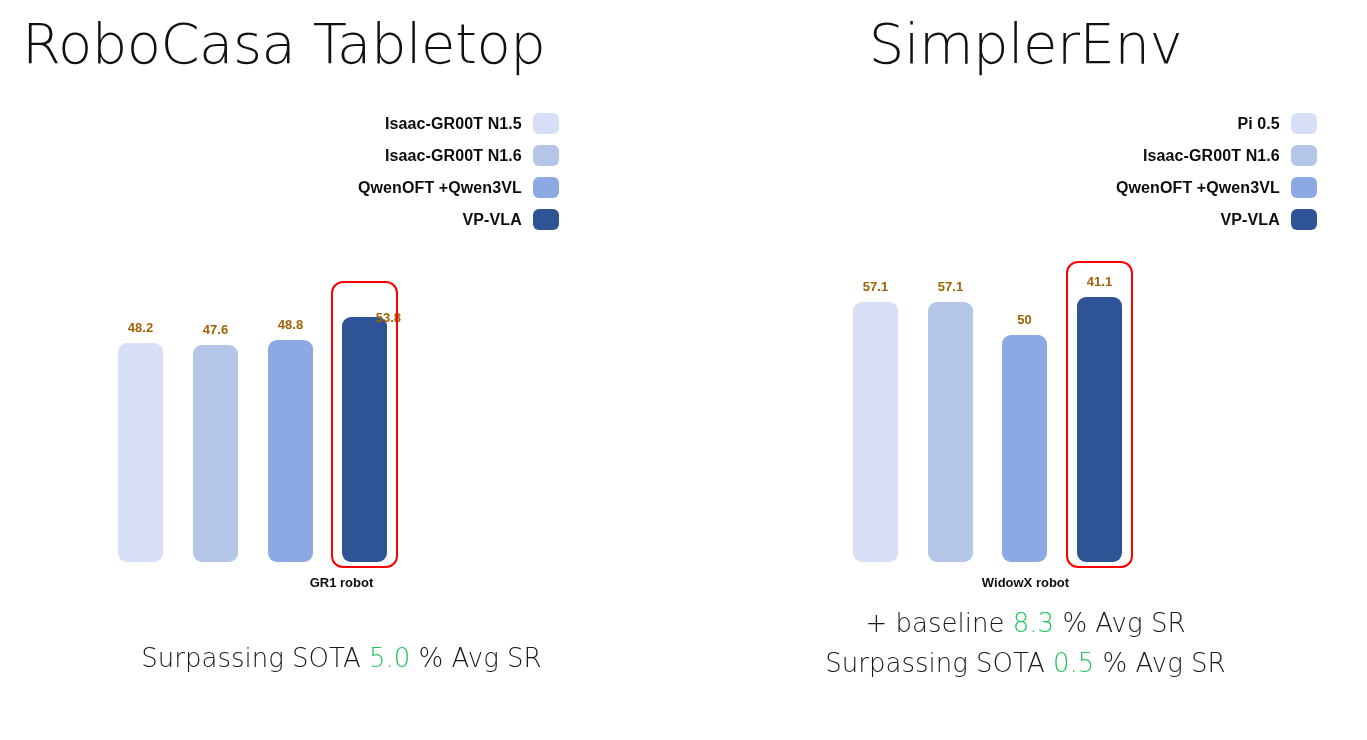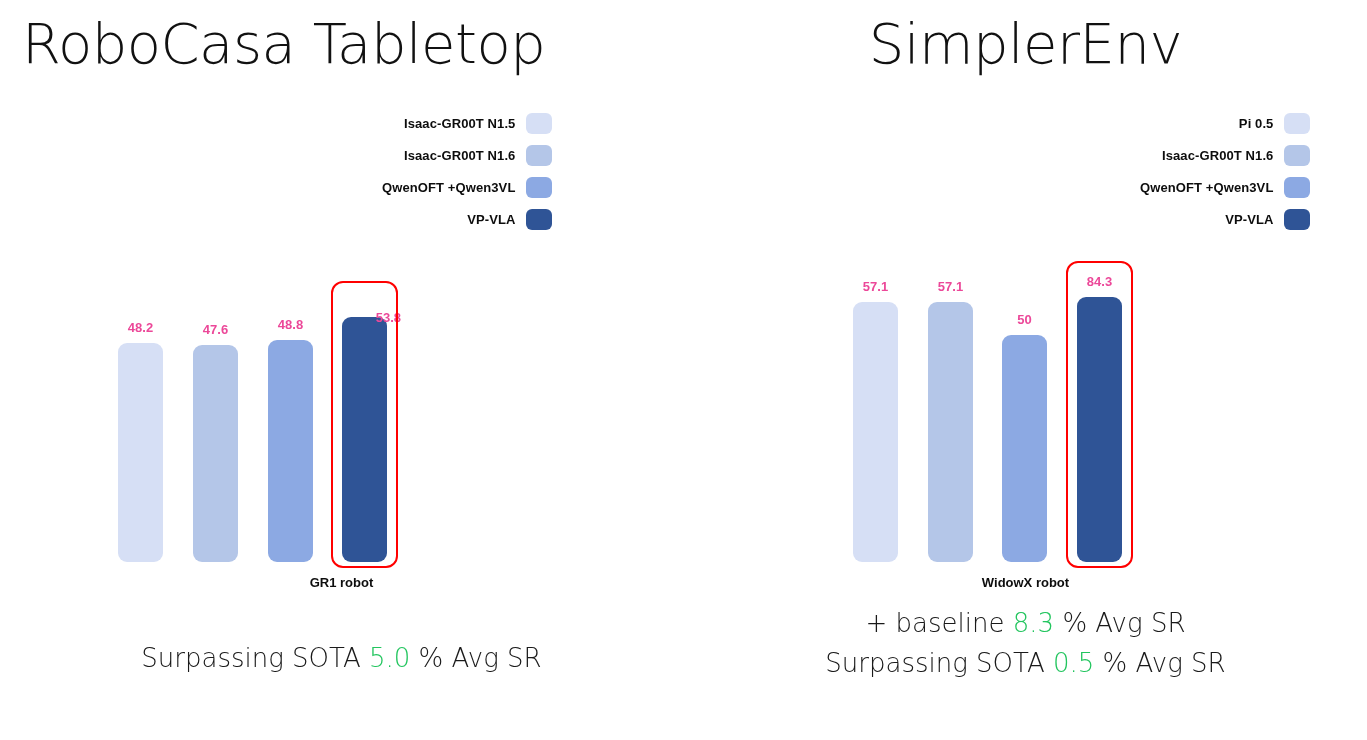--- a/index.html
+++ b/index.html
@@ -52,27 +52,26 @@
 
   .legend-row {
     display: flex;
     align-items: center;
     justify-content: flex-end;
     gap: 11px;
     height: 21px;
   }
   .legend-label {
     font-family: "Liberation Sans", sans-serif;
-    font-size: 13px;
+    font-size: 16px;
     font-weight: bold;
     letter-spacing: 0.1px;
     color: #0d0d0d;
     white-space: nowrap;
     text-align: left;
-    margin-left: 24px;
   }
   .legend-swatch {
     width: 26px;
     height: 21px;
     border-radius: 6px;
     flex: 0 0 auto;
   }
 
   
   .plot {
@@ -103,21 +102,21 @@
     border-radius: 9px;
   }
   .bar-value {
     position: absolute;
     left: -14px;
     width: 73px;
     text-align: center;
     font-family: "Liberation Sans", sans-serif;
     font-size: 13px;
     font-weight: bold;
-    color: #ec4899;
+    color: #a16207;
     white-space: nowrap;
   }
   .highlight-box {
     position: absolute;
     border: 2px solid #FF0000;
     border-radius: 12px;
     box-sizing: border-box;
     pointer-events: none;
   }
   .axis-label {
@@ -237,21 +236,21 @@
         <div class="bar-slot" style="left: 244px;">
           <div class="bar" style="height: 260px; background: rgb(180, 198, 232);"></div>
           <div class="bar-value" style="bottom: 268px;">57.1</div>
         </div>
         <div class="bar-slot" style="left: 318px;">
           <div class="bar" style="height: 227px; background: rgb(140, 169, 227);"></div>
           <div class="bar-value" style="bottom: 235px;">50</div>
         </div>
         <div class="bar-slot" style="left: 393px;">
           <div class="bar" style="height: 265px; background: rgb(47, 84, 150);"></div>
-          <div class="bar-value" style="bottom: 273px;">84.3</div>
+          <div class="bar-value" style="bottom: 273px;">41.1</div>
         </div>
         <div class="highlight-box" style="left: 382px; width: 67px; bottom: -6px; height: 307px;"></div>
       </div>
   </div>
 
   <div class="axis-label" id="axis-label-right">WidowX robot</div>
 
   <div class="caption-block" id="caption-right">
       <div><span>+ baseline </span><span class="hl">8.3</span><span> % Avg SR</span></div>
       <div><span>Surpassing SOTA </span><span class="hl">0.5</span><span> % Avg SR</span></div>

